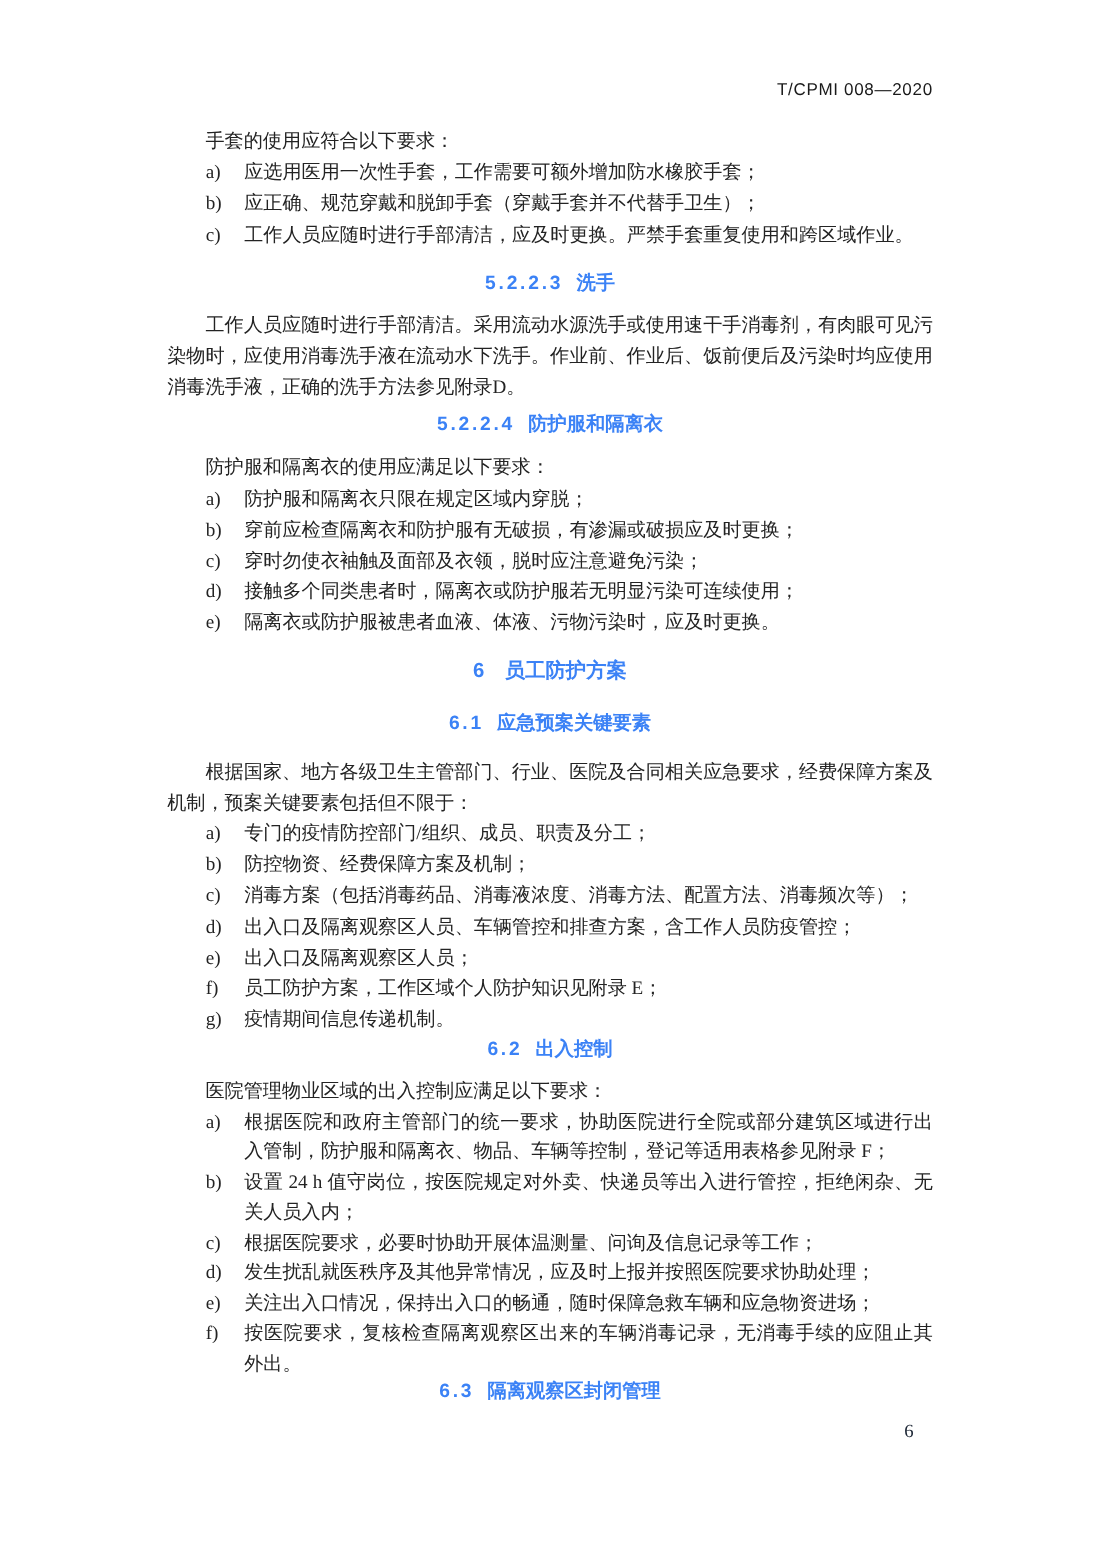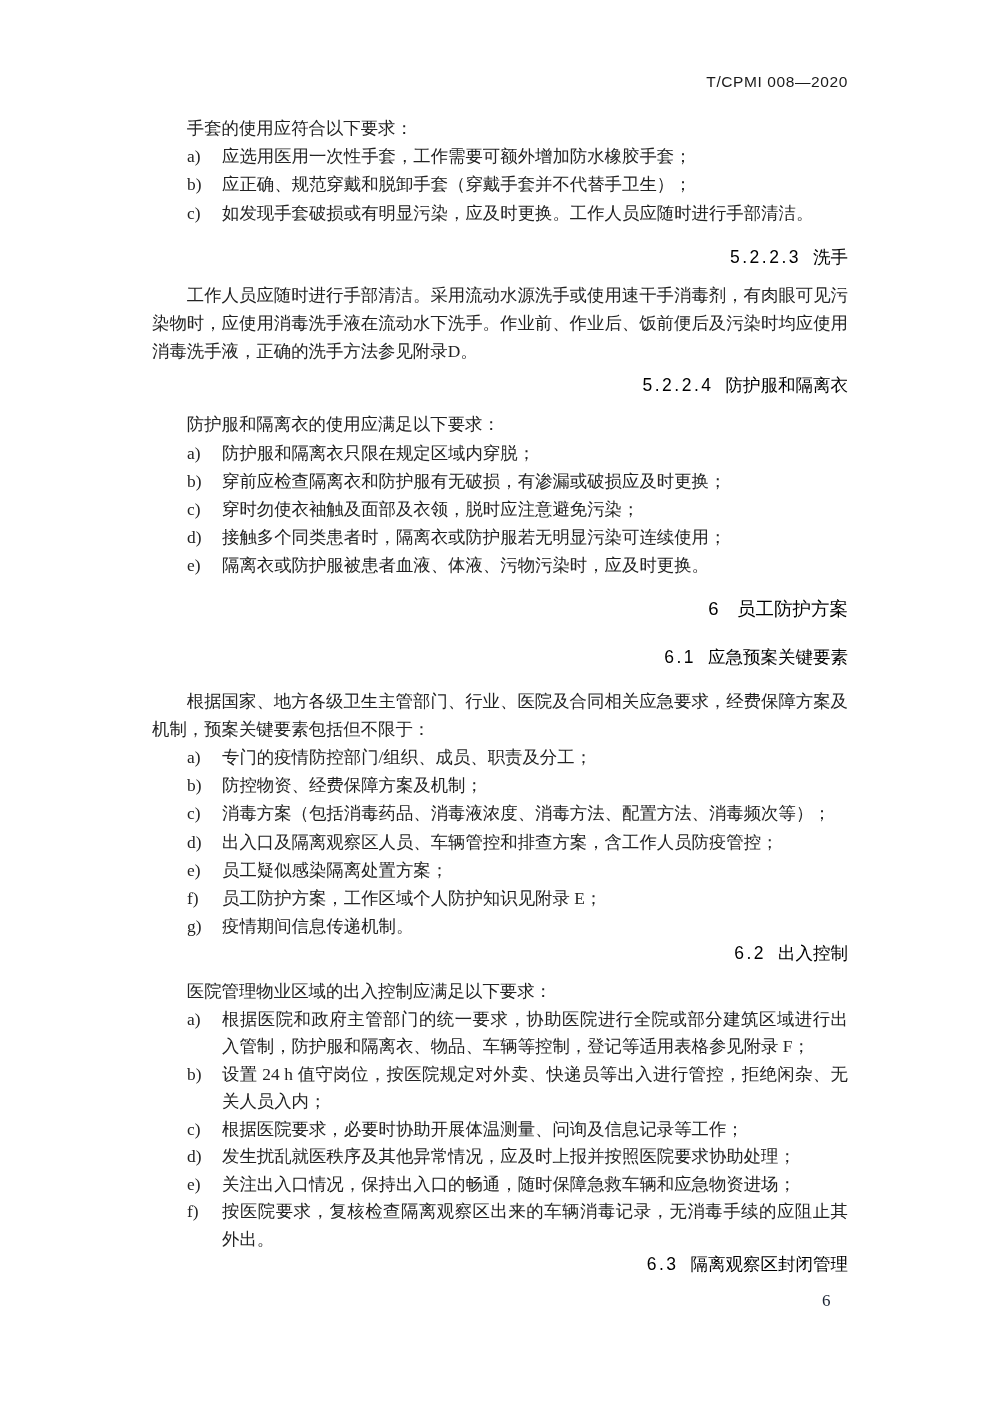--- a/index.html
+++ b/index.html
@@ -45,23 +45,23 @@
     width: 35px;
     text-align: left;
   }
   .li .litext {
     flex: 1;
     text-align: justify;
   }
   .list.tight { line-height: 27.5px; }
   .h3, .h2 {
     font-family: "Liberation Sans", "DejaVu Sans", sans-serif;
-    font-weight: normal;
-    color: #000000;
-    text-align: right;
+    font-weight: bold;
+    color: #3b82f6;
+    text-align: center;
   }
   .h3 {
     font-size: 17.5px;
     line-height: 22px;
   }
   .h2 {
     font-size: 18.5px;
     line-height: 24px;
   }
   .hnum {
@@ -98,21 +98,21 @@
       <div class="li">
         <span class="marker">a)</span>
         <div class="litext">应选用医用一次性手套，工作需要可额外增加防水橡胶手套；</div>
       </div>
       <div class="li">
         <span class="marker">b)</span>
         <div class="litext">应正确、规范穿戴和脱卸手套（穿戴手套并不代替手卫生）；</div>
       </div>
       <div class="li">
         <span class="marker">c)</span>
-        <div class="litext">如发现手套破损或有明显污染，应及时更换。工作人员应随时进行手部清洁。</div>
+        <div class="litext">工作人员应随时进行手部清洁，应及时更换。严禁手套重复使用和跨区域作业。</div>
       </div>
     </div>
 
     <div class="h3 h-5223">
       <span class="hnum">5.2.2.3</span><span class="htitle">洗手</span>
     </div>
 
     <p class="para">工作人员应随时进行手部清洁。采用流动水源洗手或使用速干手消毒剂，有肉眼可见污染物时，应使用消毒洗手液在流动水下洗手。作业前、作业后、饭前便后及污染时均应使用消毒洗手液，正确的洗手方法参见附录D。</p>
 
     <div class="h3 h-5224">
@@ -166,21 +166,21 @@
       <div class="li">
         <span class="marker">c)</span>
         <div class="litext">消毒方案（包括消毒药品、消毒液浓度、消毒方法、配置方法、消毒频次等）；</div>
       </div>
       <div class="li">
         <span class="marker">d)</span>
         <div class="litext">出入口及隔离观察区人员、车辆管控和排查方案，含工作人员防疫管控；</div>
       </div>
       <div class="li">
         <span class="marker">e)</span>
-        <div class="litext">员工疑似感染隔离处置方案；</div>
+        <div class="litext">出入口及隔离观察区人员；</div>
       </div>
       <div class="li">
         <span class="marker">f)</span>
         <div class="litext">员工防护方案，工作区域个人防护知识见附录 E；</div>
       </div>
       <div class="li">
         <span class="marker">g)</span>
         <div class="litext">疫情期间信息传递机制。</div>
       </div>
     </div>

